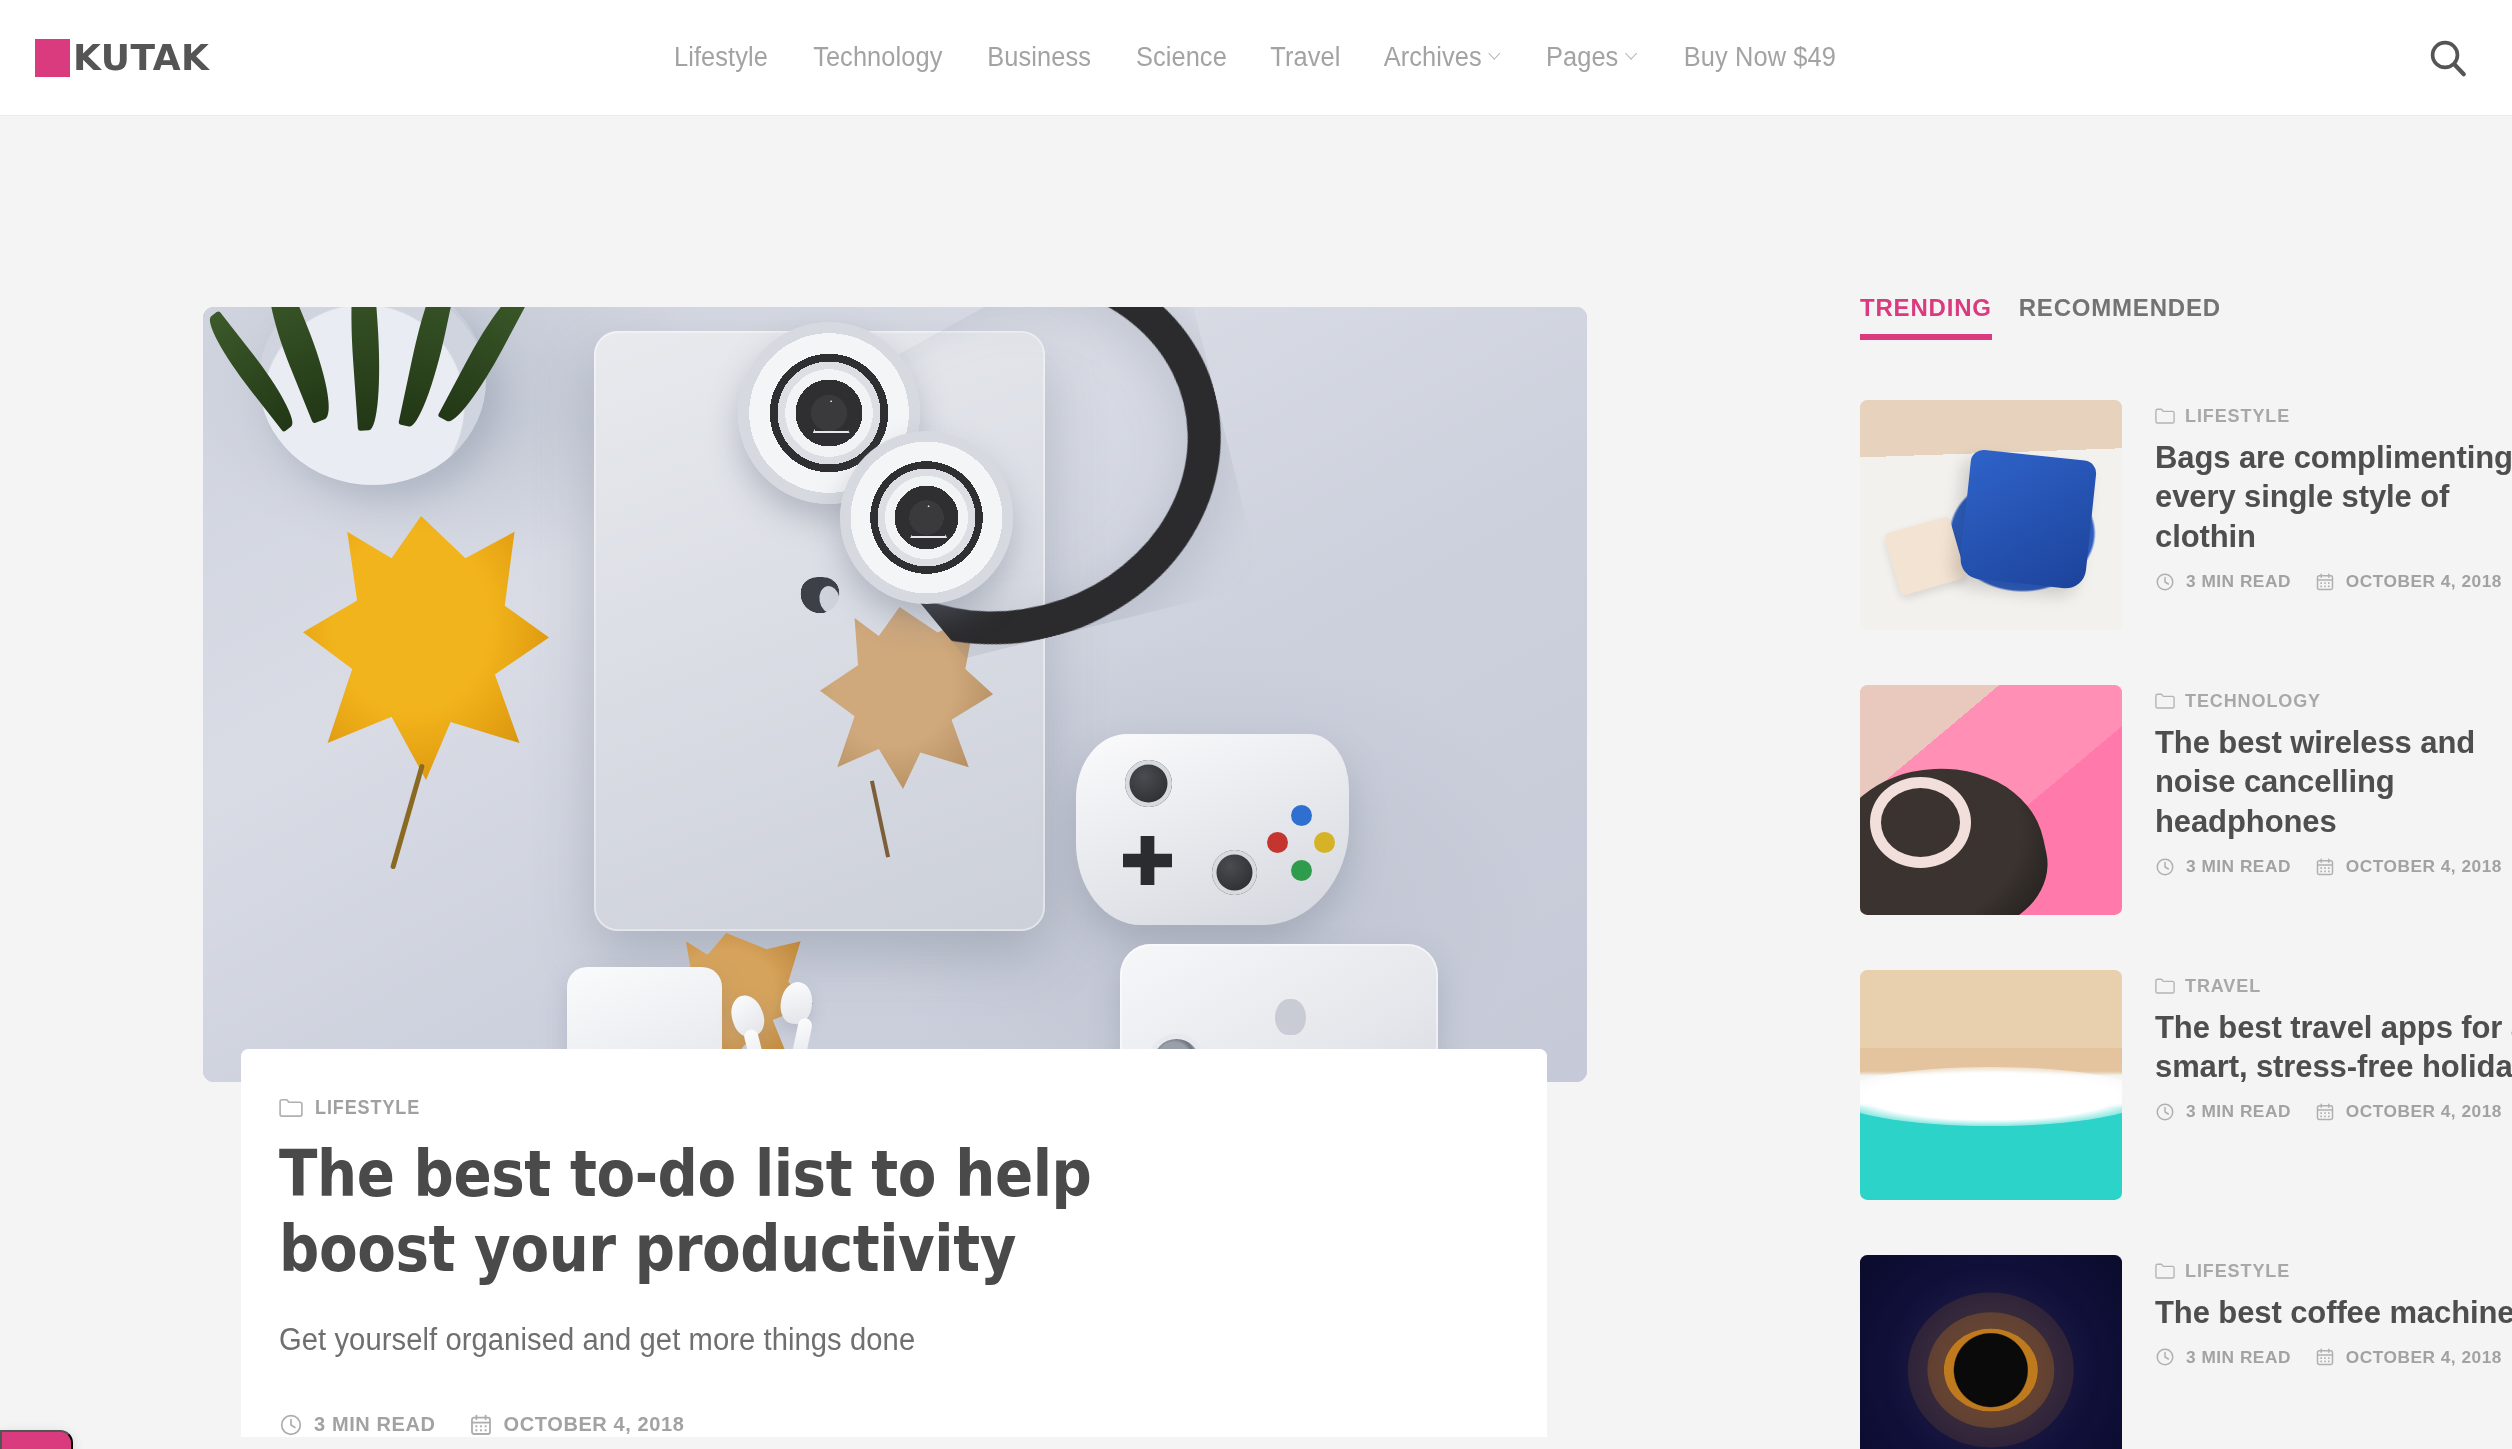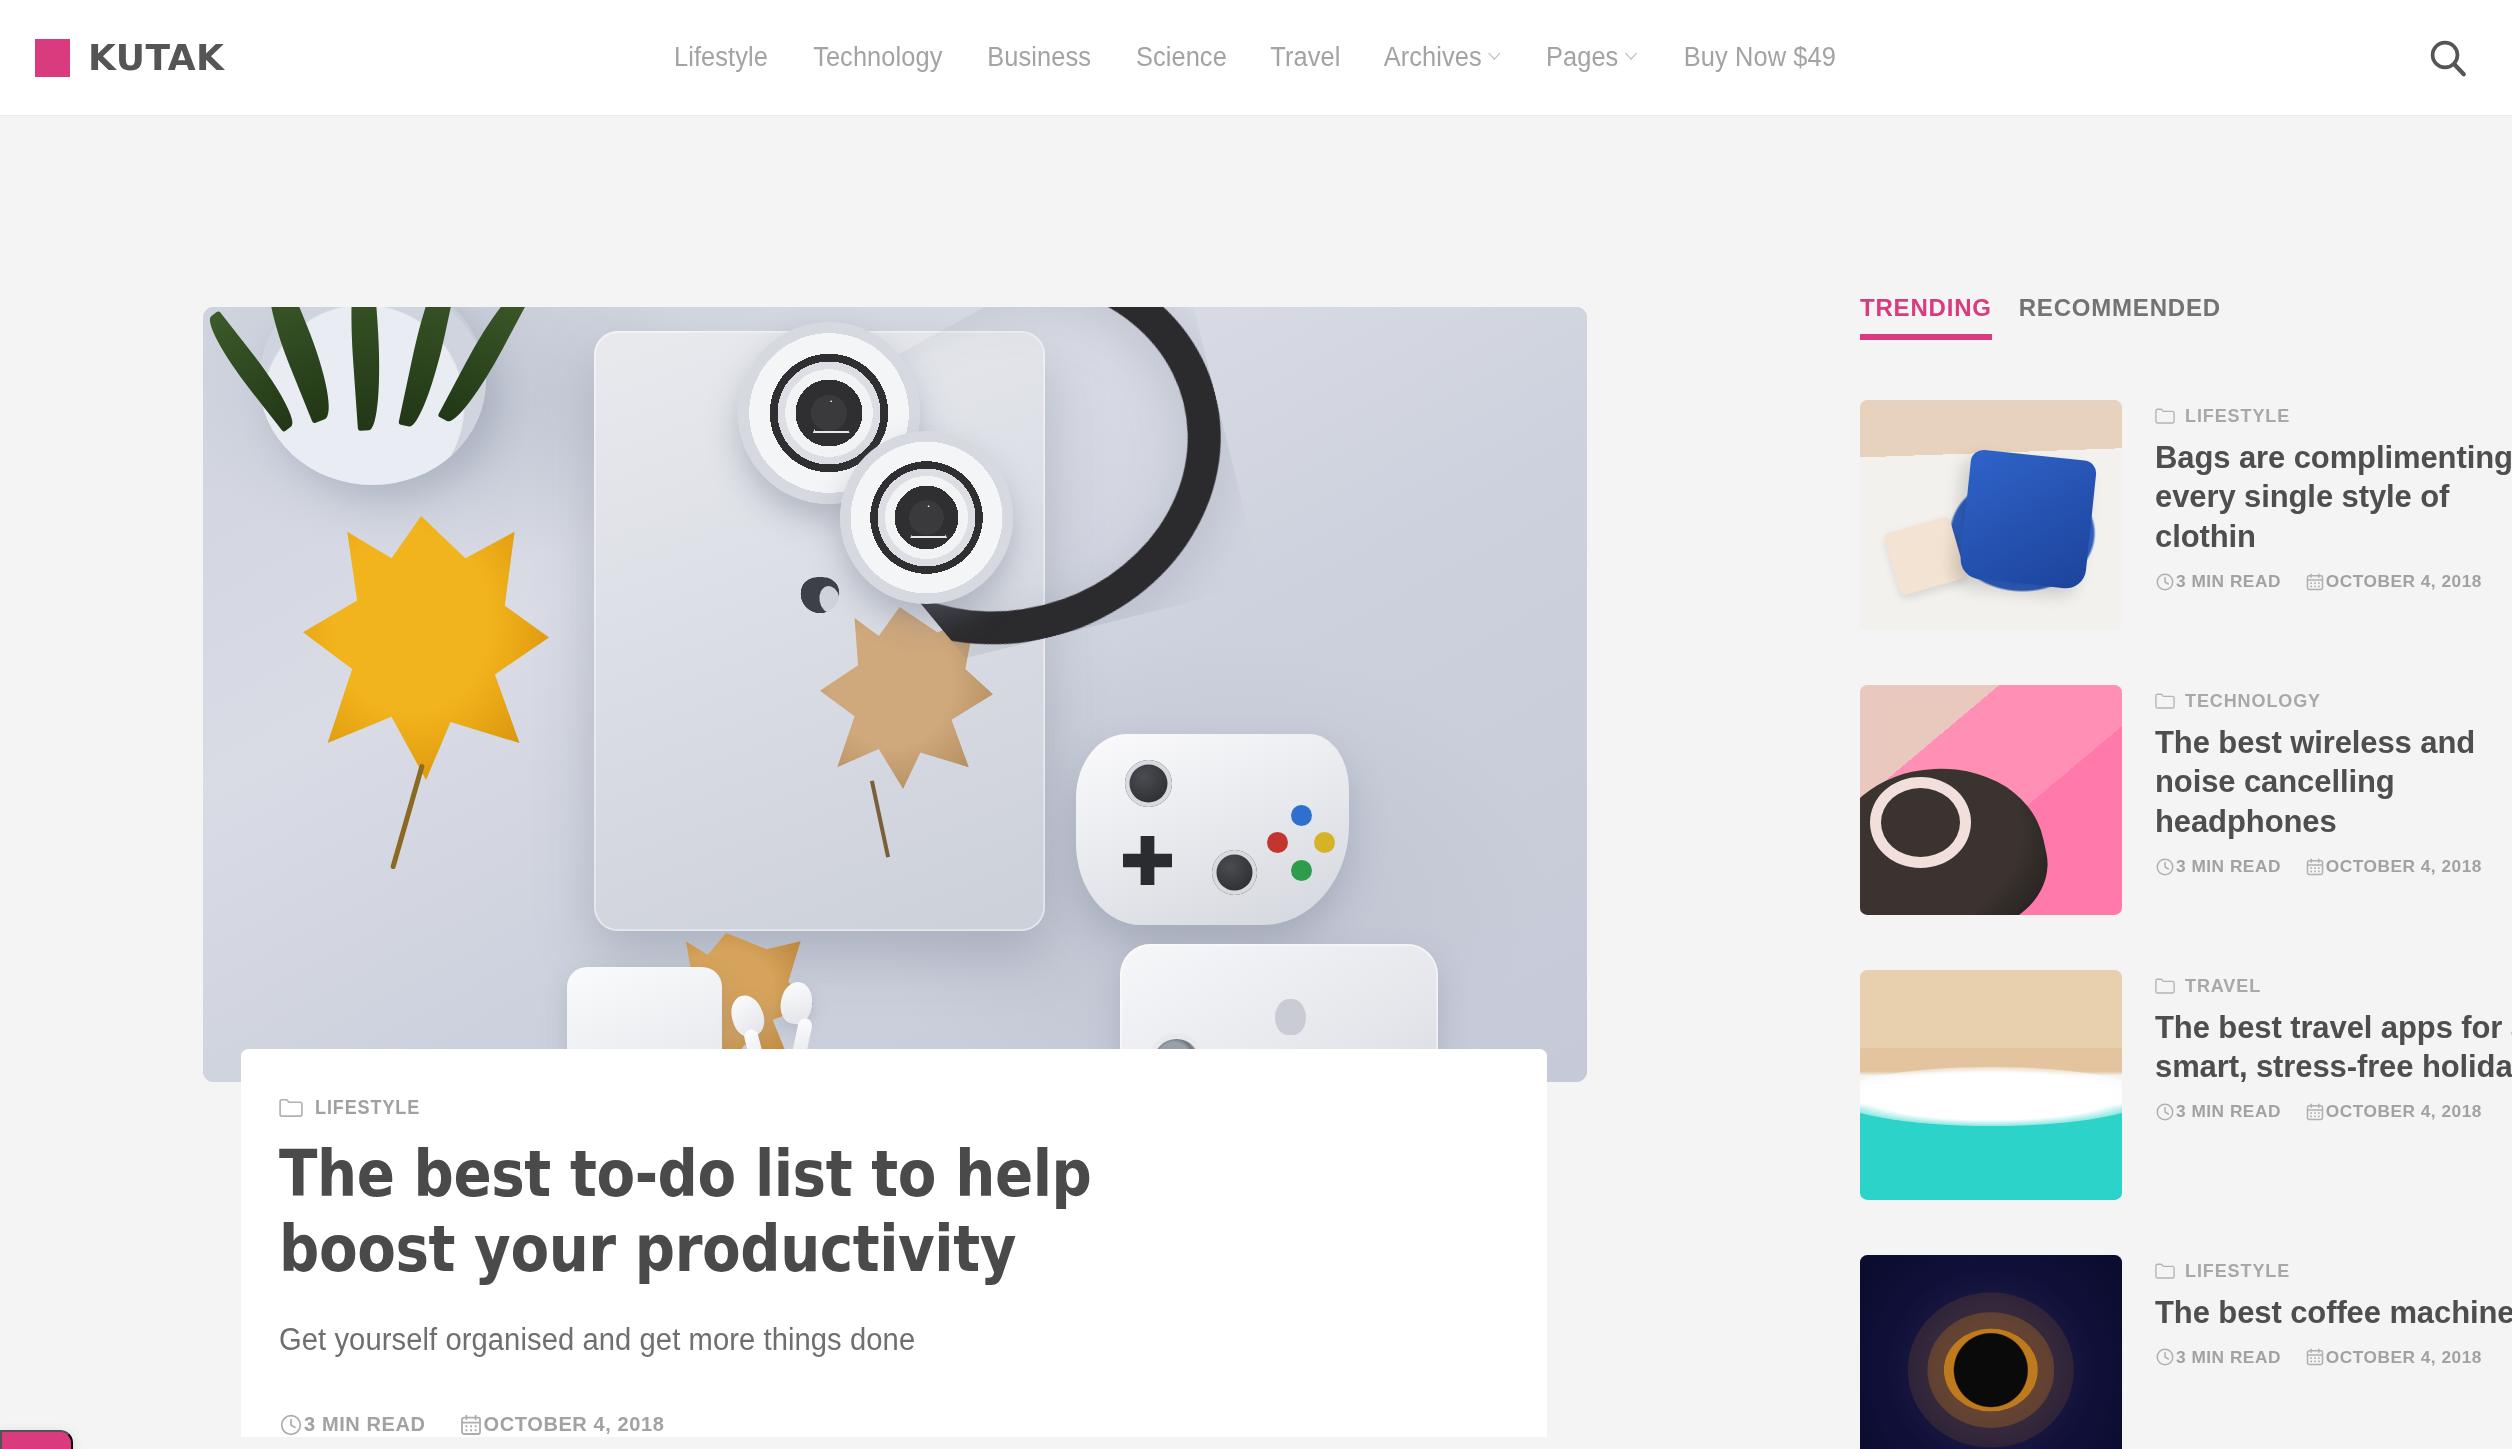--- a/index.html
+++ b/index.html
@@ -23,21 +23,21 @@
     display: flex;
     align-items: center;
   }
   .brand {
     position: absolute;
     left: 35px;
     top: 50%;
     transform: translateY(-50%);
     display: flex;
     align-items: center;
-    gap: 18px;
+    gap: 3px;
     text-decoration: none;
   }
   .brand-mark {
     width: 35px;
     height: 38px;
     background: #d93b7e;
     display: block;
   }
   .brand-name {
     font-family: "DejaVu Sans", sans-serif;
@@ -398,21 +398,21 @@
   }
   .meta-row {
     display: flex;
     align-items: center;
     gap: 33px;
     margin-top: 55px;
   }
   .meta-chip {
     display: flex;
     align-items: center;
-    gap: 1px;
+    gap: 11px;
   }
   .meta-text {
     font-size: 20px;
     font-weight: 700;
     letter-spacing: 0.6px;
     color: #a2a2a2;
     text-transform: uppercase;
     white-space: nowrap;
   }
 

